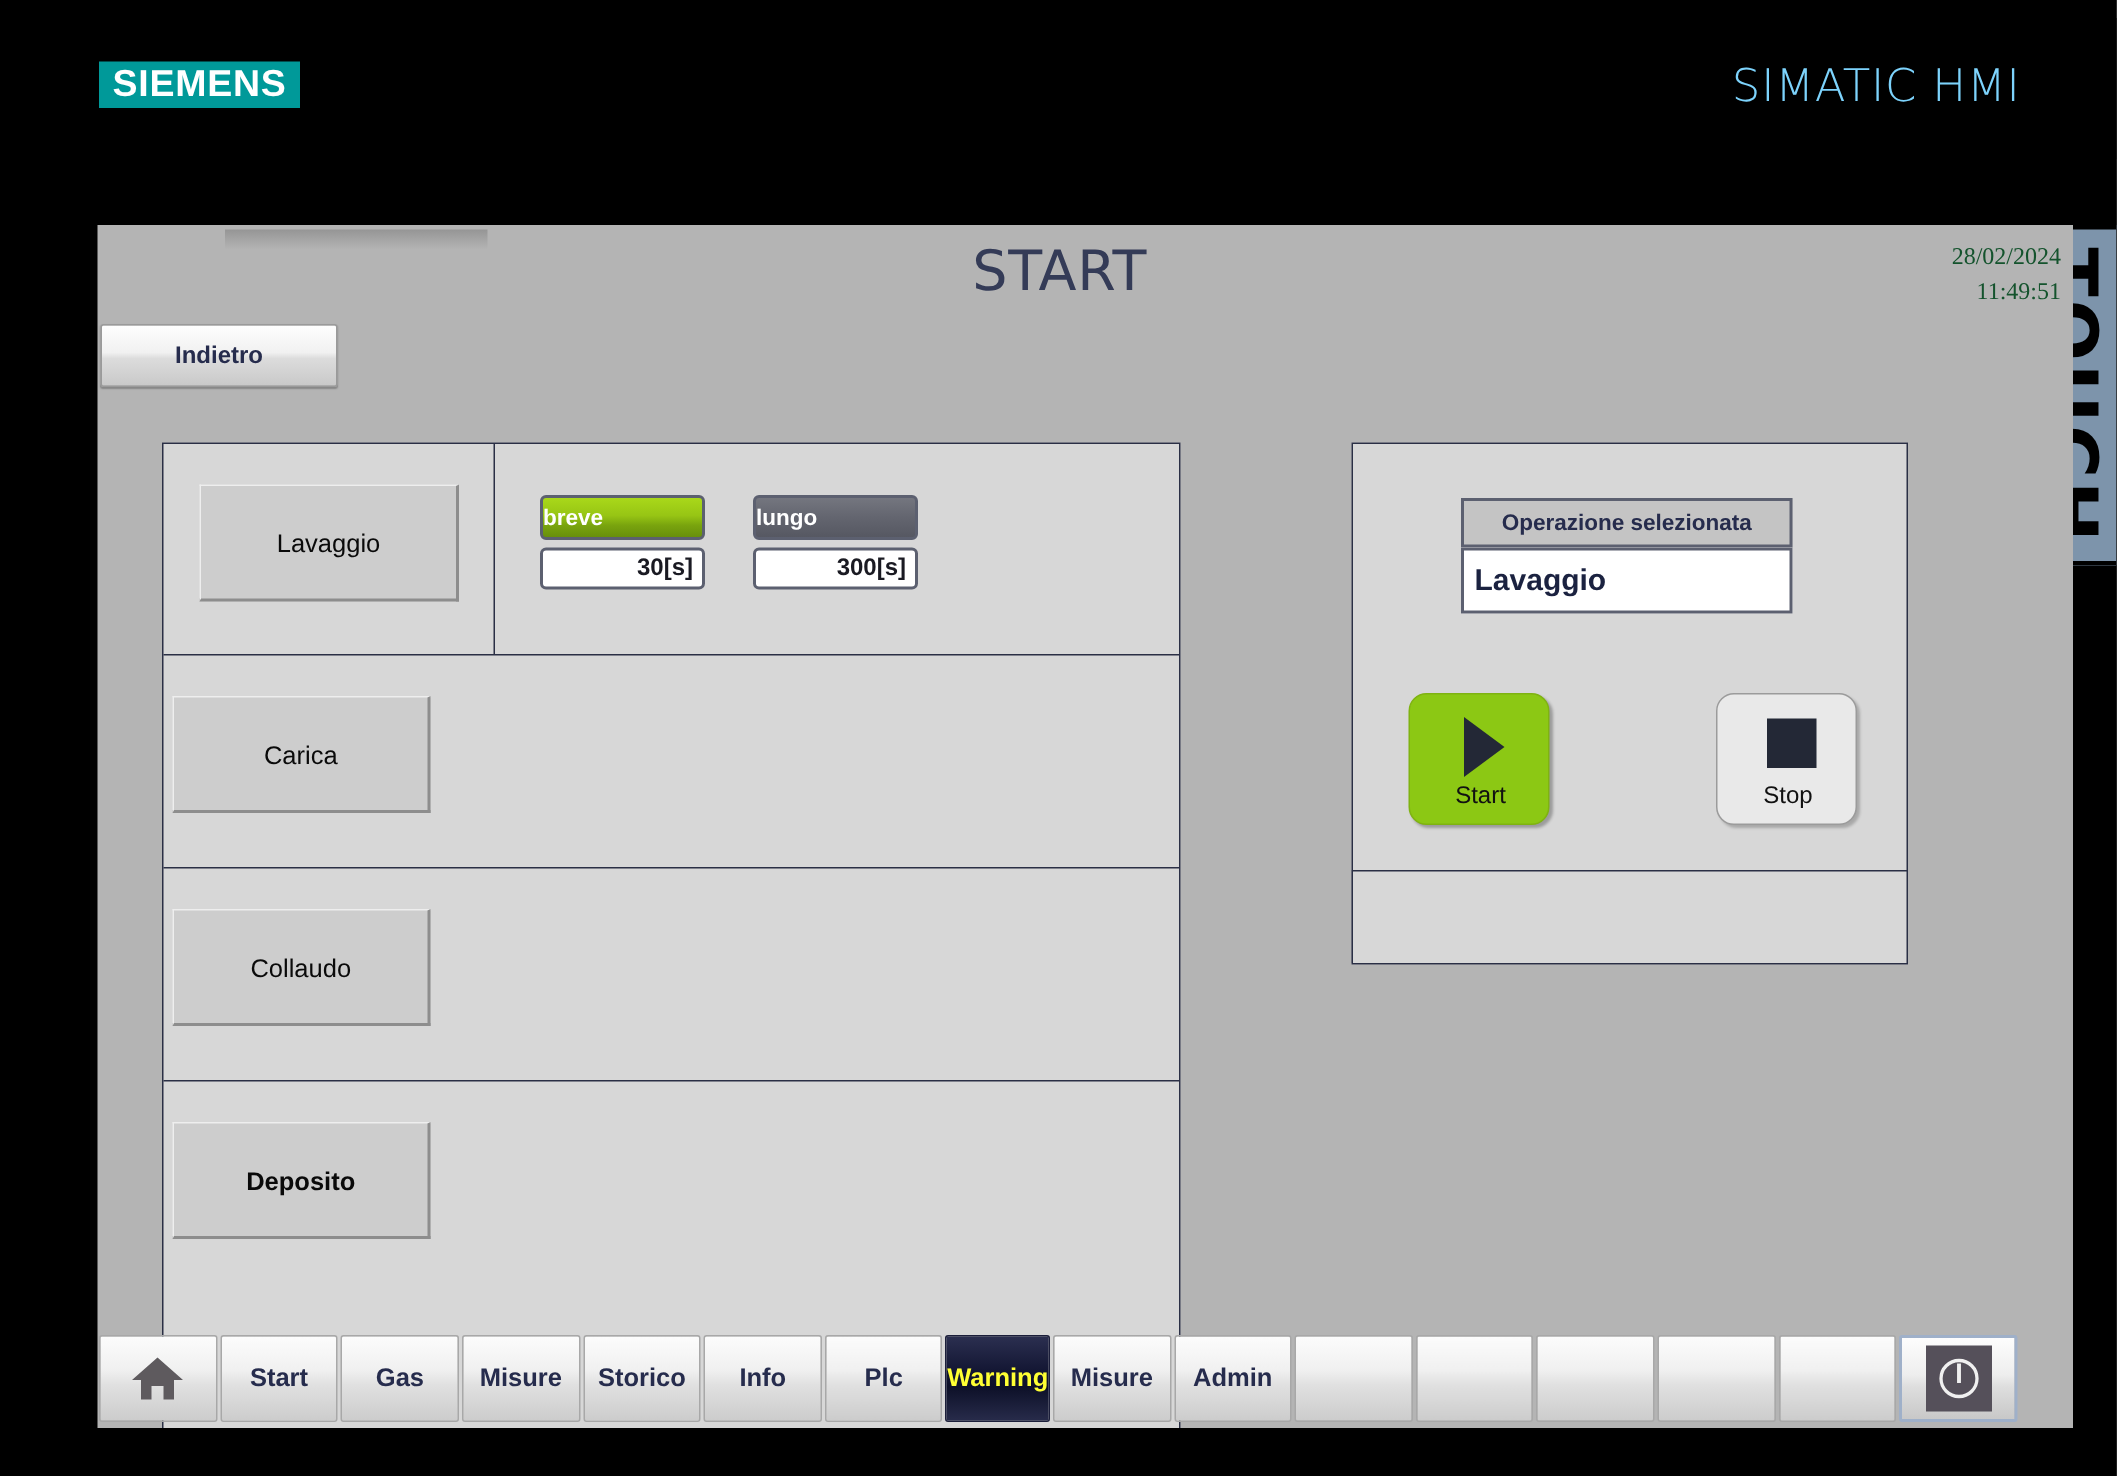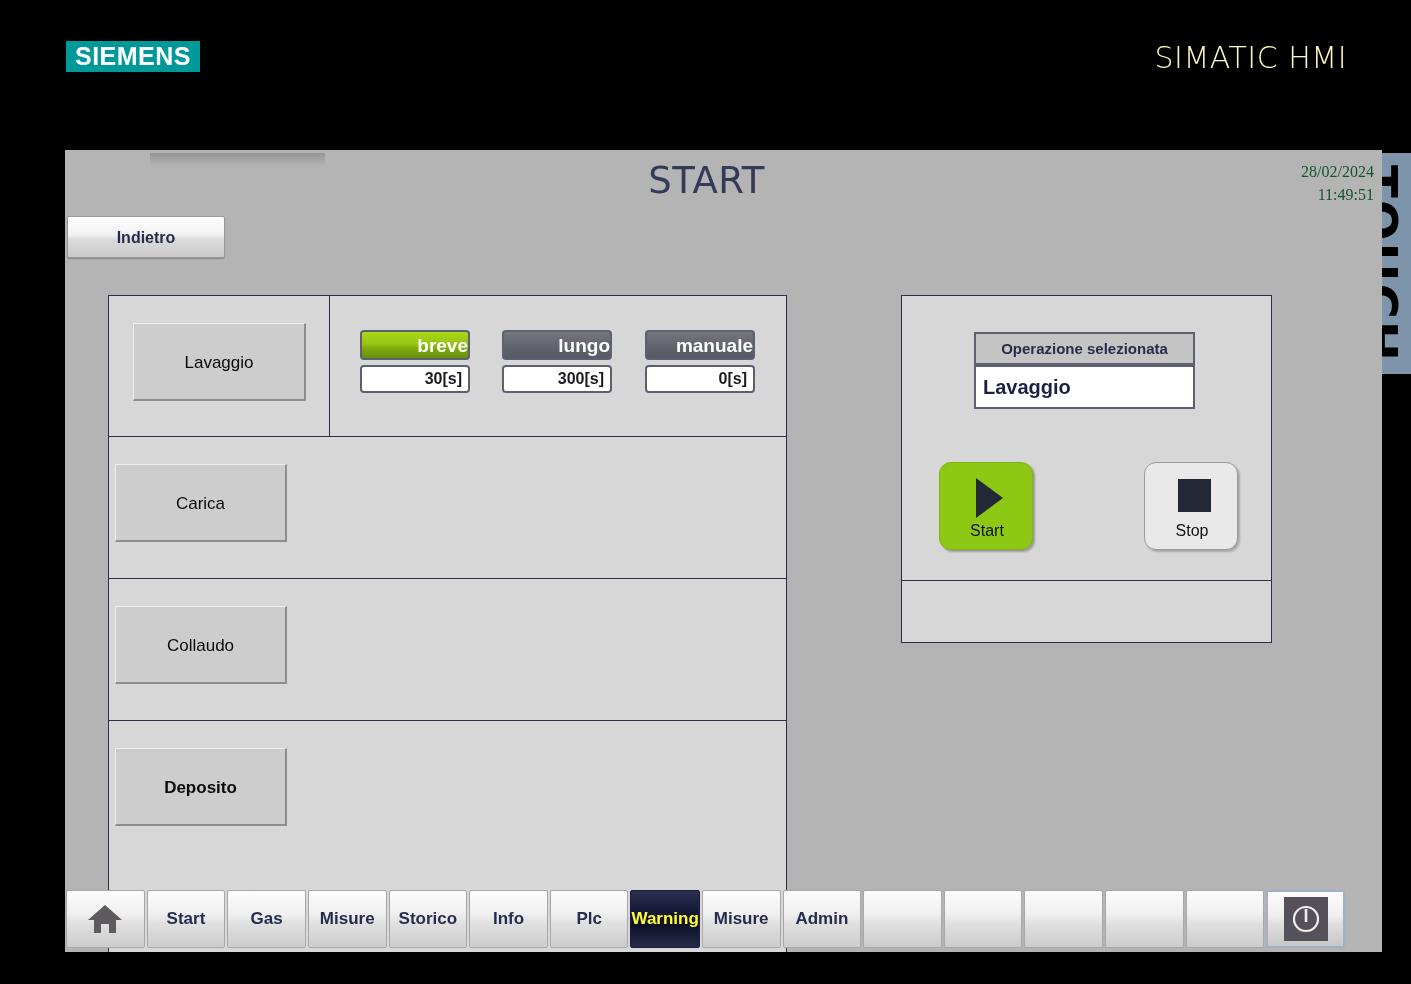--- a/index.html
+++ b/index.html
@@ -36,21 +36,21 @@
     font-family: "Liberation Sans", sans-serif;
     font-weight: bold;
     font-size: 25px;
     letter-spacing: 0.5px;
     line-height: 31px;
     text-align: center;
   }
   .simatic-label {
     position: absolute;
     right: 64px; top: 28px;
-    color: #fef9c3;
+    color: #7dd3fc;
     font-family: "DejaVu Sans", sans-serif;
     font-size: 30px;
     font-weight: 300;
     letter-spacing: 0.5px;
     white-space: nowrap;
   }
 
   
   .hmi-screen {
     position: absolute;
@@ -193,23 +193,23 @@
   .mode-group.g0 { left: 30px; }
   .mode-group.g1 { left: 172px; }
   .mode-group.g2 { left: 315px; }
 
   .mode-btn {
     width: 110px; height: 30px;
     border: 2px solid #5c6070;
     border-radius: 4px;
     color: #ffffff;
     font-family: "Liberation Sans", sans-serif;
-    font-size: 19px;
-    font-weight: bold;
-    text-align: right;
+    font-size: 15px;
+    font-weight: bold;
+    text-align: left;
     line-height: 28px;
     box-sizing: border-box;
     background: linear-gradient(180deg, #74767f 0%, #63656f 50%, #565862 100%);
   }
   .mode-btn.active {
     background: linear-gradient(180deg, #a9d81a 0%, #97c514 45%, #79a40e 70%, #688f0c 100%);
     color: #ffffff;
   }
   .mode-val {
     margin-top: 5px;
@@ -411,24 +411,20 @@
           <div class="mode-group g0">
             <div class="mode-btn active">breve</div>
             <div class="mode-val">30[s]</div>
           </div>
 
           <div class="mode-group g1">
             <div class="mode-btn">lungo</div>
             <div class="mode-val">300[s]</div>
           </div>
 
-          <div class="mode-group g2">
-            <div class="mode-btn">manuale</div>
-            <div class="mode-val">0[s]</div>
-          </div>
 
         </div>
       </div>
 
       <div class="ops-row">
         <div class="op-btn">Carica</div>
       </div>
 
       <div class="ops-row">
         <div class="op-btn">Collaudo</div>

